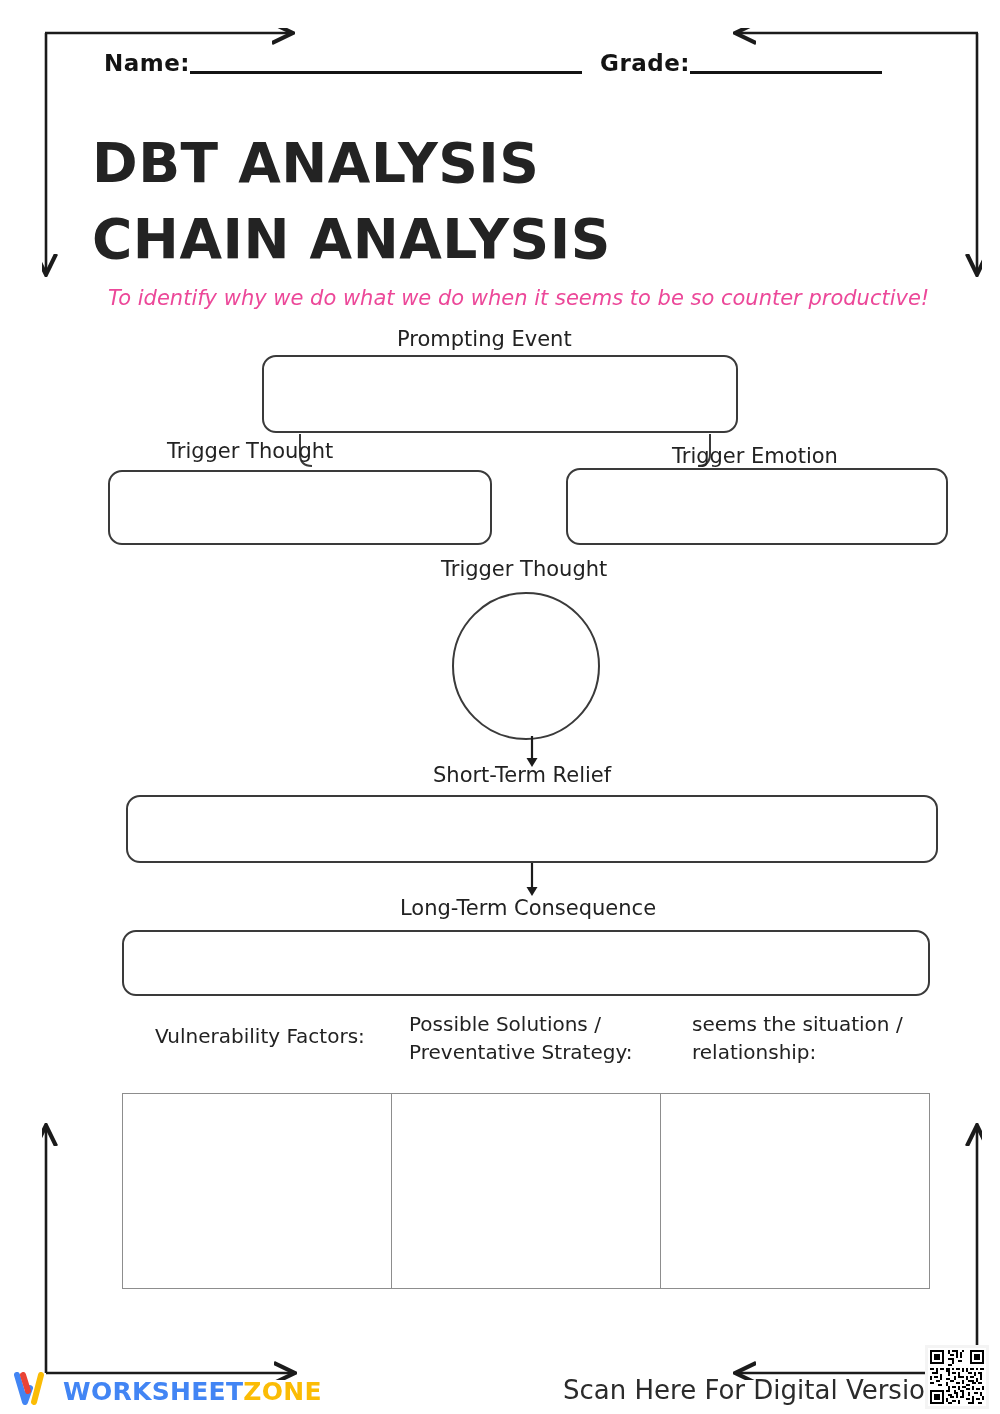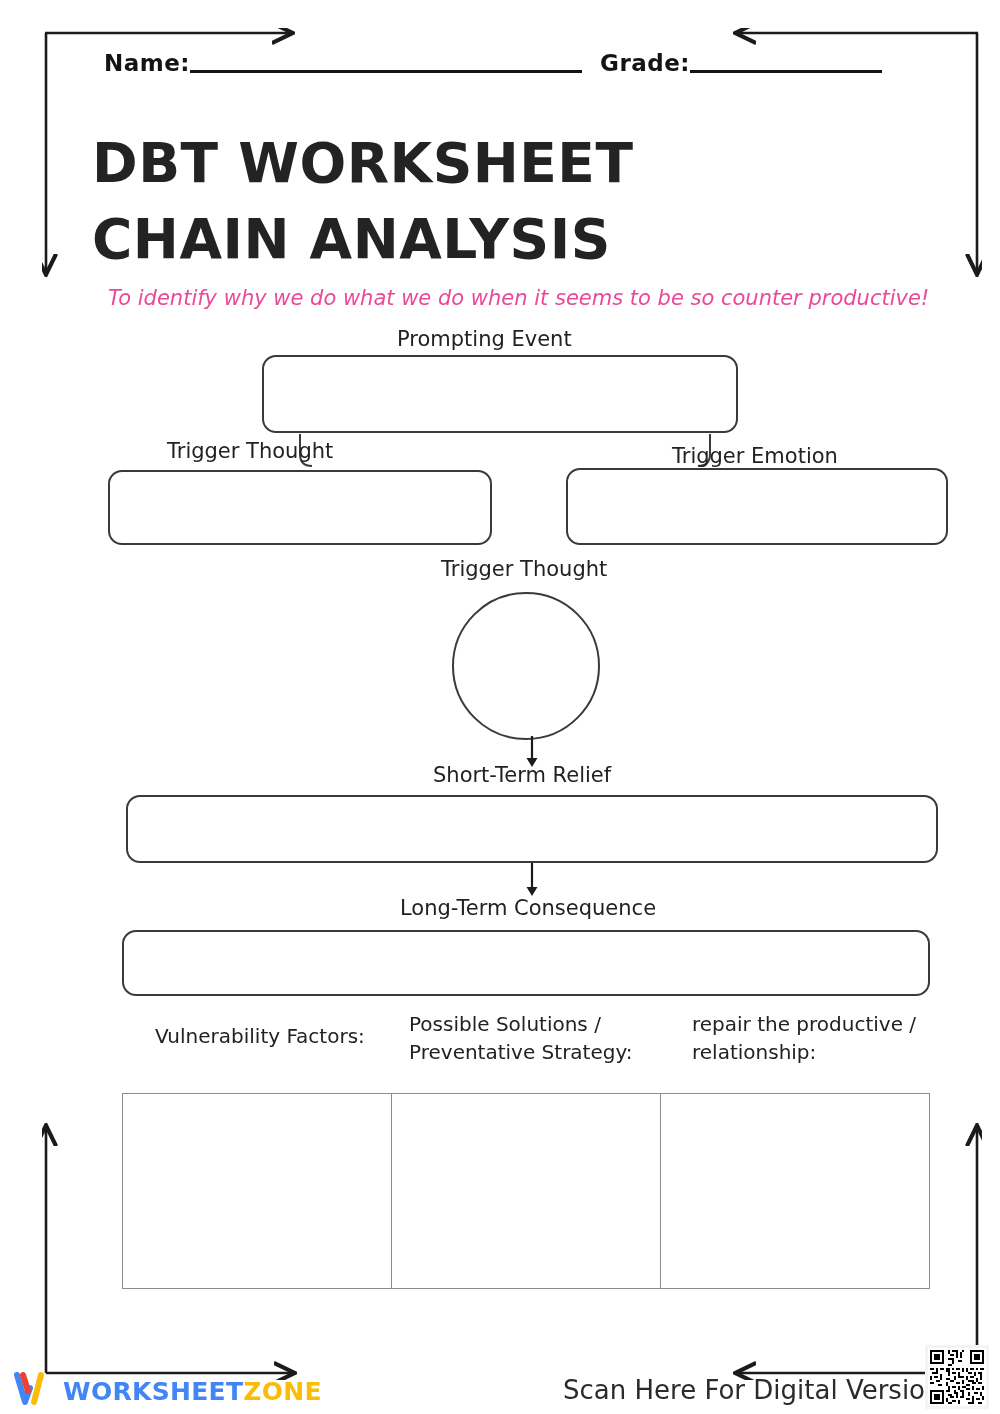--- a/index.html
+++ b/index.html
@@ -12,21 +12,21 @@
   }
   .page{position:absolute;inset:0;}
 
   
   .bracket{position:absolute;}
   .bracket svg{display:block;}
 
   
   .namerow{
     position:absolute;left:104px;top:52px;
-    display:flex;align-items:flex-start;gap:0px;
+    display:flex;align-items:center;gap:0px;
     font-family:"DejaVu Sans", sans-serif;
   }
   .field-label{
     font-size:23px;font-weight:700;color:#141414;
     letter-spacing:.5px;line-height:1;
     white-space:nowrap;
   }
   .rule{
     display:inline-block;border-bottom:3px solid #141414;
     height:18px;
@@ -192,21 +192,21 @@
 
   <div class="namerow">
     <span class="field-label">Name:</span>
     <span class="rule name"></span>
     <span class="gap"></span>
     <span class="field-label">Grade:</span>
     <span class="rule grade"></span>
   </div>
 
   <div class="title">
-    <div>DBT WORKSHEET</div>
+    <div>DBT ANALYSIS</div>
     <div>CHAIN ANALYSIS</div>
   </div>
 
   <div class="subtitle">To identify why we do what we do when it seems to be so counter productive!</div>
 
   <div class="dlabel" style="left:397px;top:326px;text-align:center;">Prompting Event</div>
   <div class="rbox" style="left:262px;top:355px;width:476px;height:78px;"></div>
 
   <div class="connector" style="left:295px;top:432px;">
     <svg width="420" height="40" viewBox="0 0 420 40">
@@ -245,21 +245,21 @@
   <div class="rbox" style="left:122px;top:930px;width:808px;height:66px;"></div>
 
   <div class="colhead" style="left:155px;top:1010px;width:230px;margin-top:12px;">Vulnerability Factors:</div>
 
   <div class="colhead" style="left:409px;top:1010px;width:250px;">
     <div>Possible Solutions /</div>
     <div>Preventative Strategy:</div>
   </div>
 
   <div class="colhead" style="left:692px;top:1010px;width:240px;">
-    <div>repair the productive /</div>
+    <div>seems the situation /</div>
     <div>relationship:</div>
   </div>
 
   <div class="tbl">
     <div class="tcell"></div>
     <div class="tcell"></div>
     <div class="tcell"></div>
   </div>
 
   <div class="logo">

